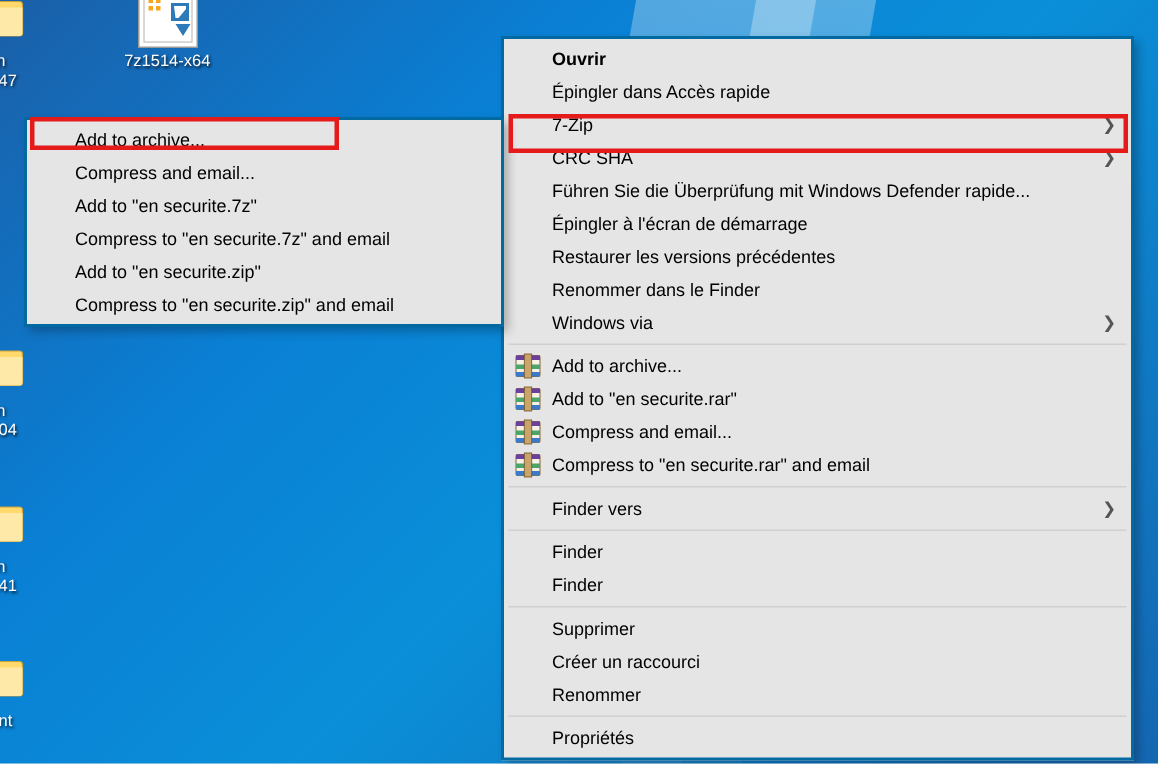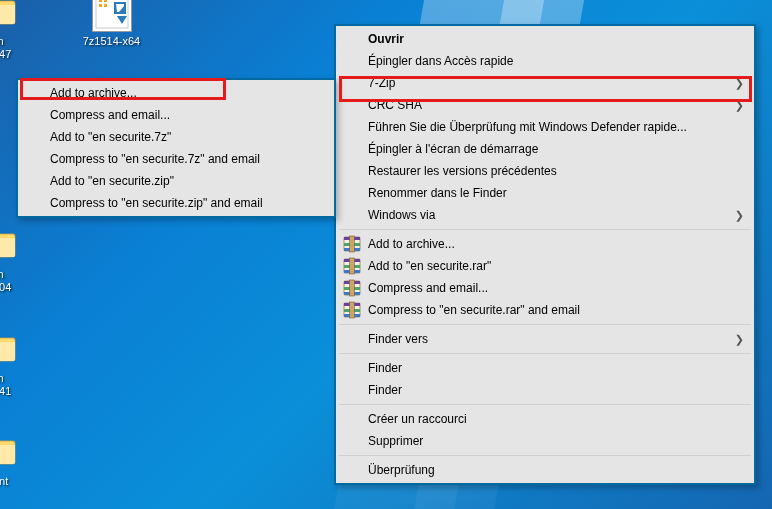--- a/index.html
+++ b/index.html
@@ -183,28 +183,31 @@
     </div>
     <div class="menu-sep"></div>
     <div class="menu-item">
       <span>Finder</span>
     </div>
     <div class="menu-item">
       <span>Finder</span>
     </div>
     <div class="menu-sep"></div>
     <div class="menu-item">
+      <span>Supprimer</span>
+    </div>
+    <div class="menu-item">
       <span>Créer un raccourci</span>
     </div>
     <div class="menu-item">
-      <span>Supprimer</span>
-    </div>
-    <div class="menu-sep"></div>
-    <div class="menu-item">
-      <span>Überprüfung</span>
+      <span>Renommer</span>
+    </div>
+    <div class="menu-sep"></div>
+    <div class="menu-item">
+      <span>Propriétés</span>
     </div>
   </div>
 
 <div class="menu sub-menu" id="sub-menu">
     <div class="menu-item">
       <span>Add to archive...</span>
     </div>
     <div class="menu-item">
       <span>Compress and email...</span>
     </div>

